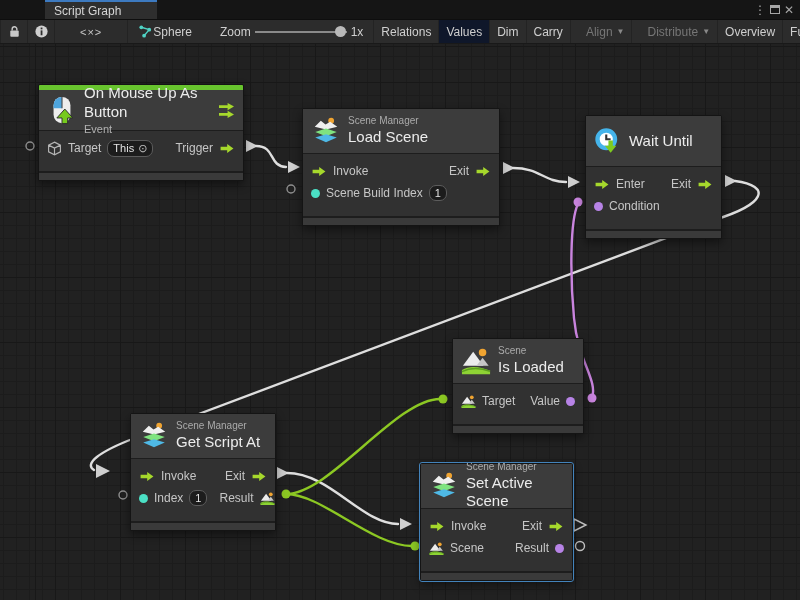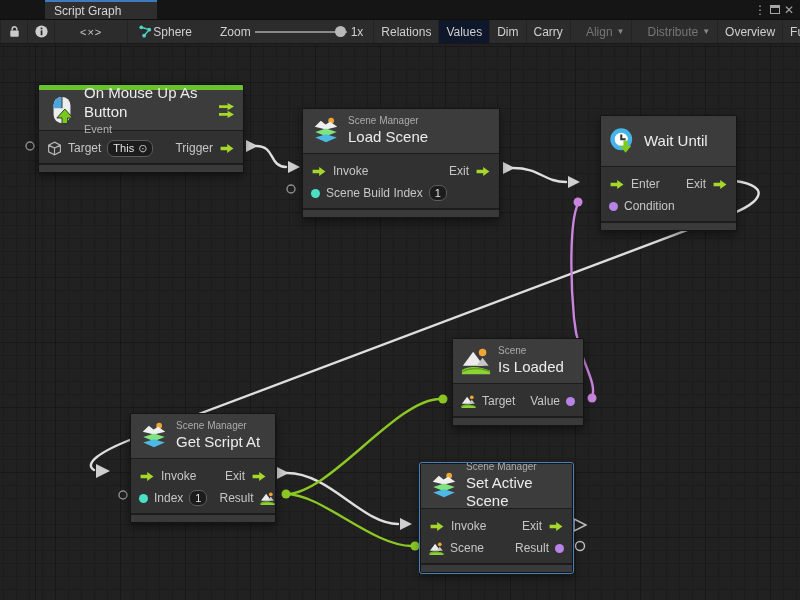--- a/index.html
+++ b/index.html
@@ -53,21 +53,21 @@
   
   .node { position:absolute; background:#1d1d1d; border:1px solid #141414; border-radius:2px;
           box-shadow:0 4px 10px rgba(0,0,0,.45); }
   .node.selected { outline:1px solid var(--selection_blue); }
   .evt-strip { height:5px; background:var(--event_green); border-radius:1px 1px 0 0; }
   .n-header { background:#3c3c3c; display:flex; align-items:center; gap:7px; padding:0 8px; }
   .h40{height:40px} .h44{height:44px} .h50{height:50px}
   .n-cat   { font-size:10px; color:#ababab; line-height:1.25; }
   .n-title { font-size:15px; color:#ececec; line-height:1.25; }
   .n-sub   { font-size:11px; color:#b3b3b3; line-height:1.3; }
-  .n-body  { background:#313131; margin-top:1px; padding:6px 0 4px; }
+  .n-body  { background:#313131; margin-top:1px; padding:6px 0 12px; }
   .n-row   { height:22px; display:flex; align-items:center; gap:6px; padding:0 8px;
              font-size:12px; color:#c6c6c6; white-space:nowrap; }
   .n-footer{ background:#3a3a3a; height:7px; margin-top:2px; }
   .grow { flex:1; }
   .big-icon { width:30px; height:30px; flex:none; }
   .mid-icon { width:28px; height:28px; flex:none; }
   .row-icon { width:15px; height:15px; flex:none; }
   .flow-arrow { color:var(--flow_green); width:16px; height:11px; display:inline-flex; flex:none; }
   .flow-arrow svg { width:16px; height:11px; }
   .dbl-arrow { color:var(--flow_green); margin-left:auto; width:17px; height:16px; flex:none; }
@@ -294,21 +294,21 @@
       </div>
       <div class="n-row">
         <span class="dot teal"></span>
         <span>Scene Build Index</span>
         <span class="chip">1</span>
       </div>
     </div>
     <div class="n-footer"></div>
   </div>
 
-  <div class="node" style="left:600px;top:71px;width:137px">
+  <div class="node" style="left:585px;top:71px;width:137px">
     <div class="n-header h50">
       <svg class="mid-icon">
           <use href="#i-clock"></use>
         </svg>
       <div class="n-title">Wait Until</div>
     </div>
     <div class="n-body">
       <div class="n-row">
         <span class="flow-arrow">
             <svg fill="currentColor">

